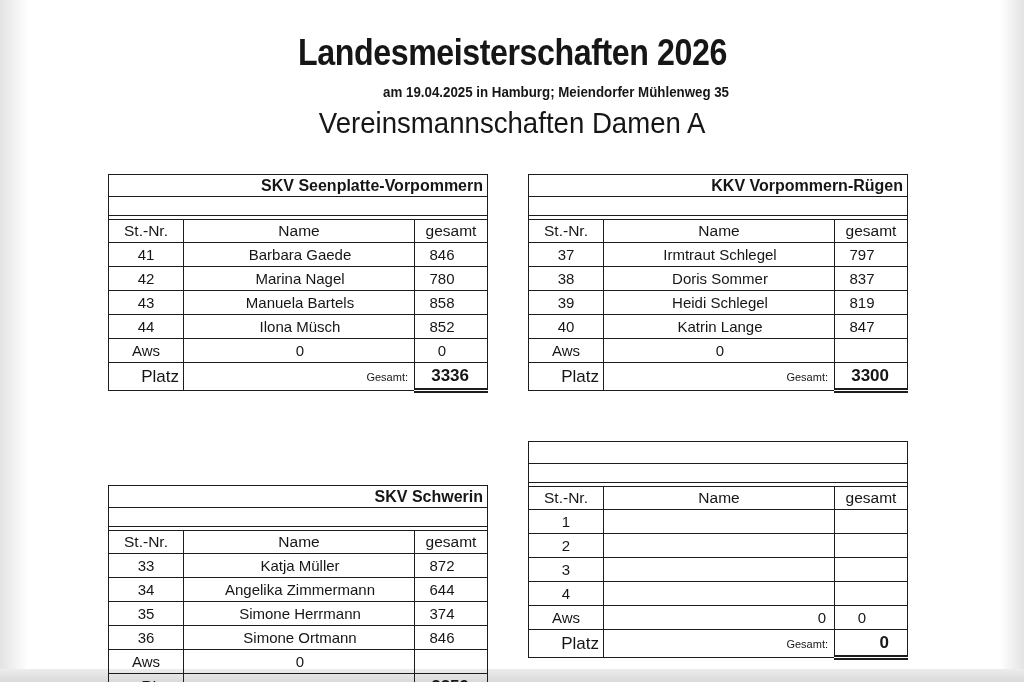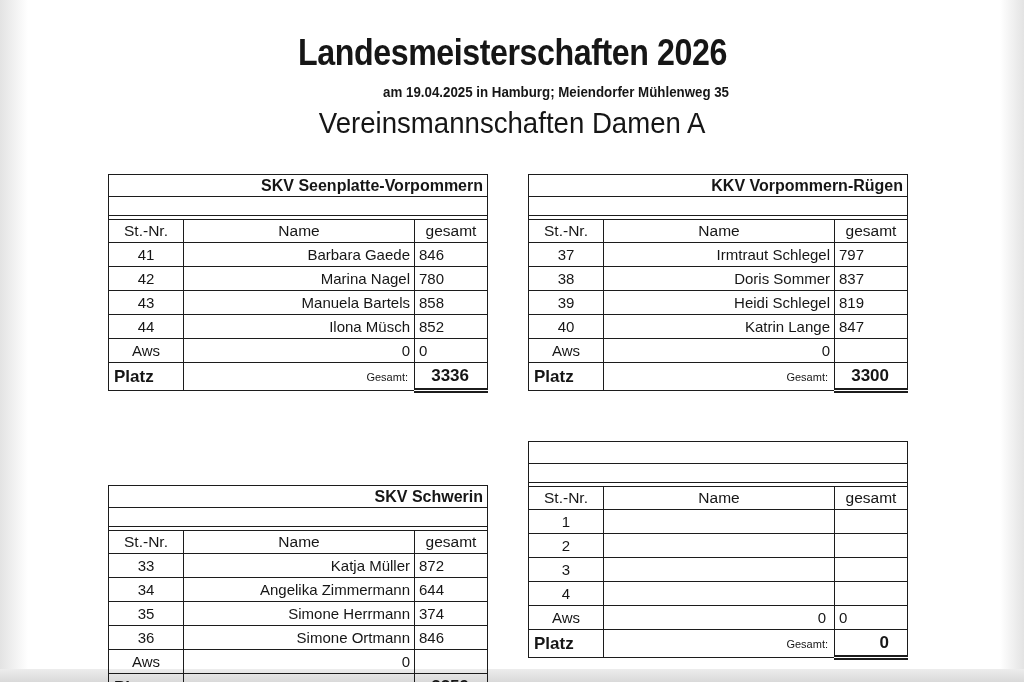--- a/index.html
+++ b/index.html
@@ -50,25 +50,25 @@
     padding: 0 4px;
     overflow: hidden;
     white-space: nowrap;
   }
   tr.club-row td  { height: 21px; font-weight: bold; font-size: 16px; text-align: right; }
   tr.empty-row td { height: 18px; }
   tr.spacer-row td{ height: 3px; padding: 0; }
   tr.head-row td  { height: 22px; text-align: center; font-size: 15.5px; }
   tr.data-row td  { height: 23px; }
   td.c-nr    { text-align: center; }
-  td.c-name  { text-align: right;  padding-left: 6px; }
-  td.c-score { text-align: left; padding-right: 22px; }
+  td.c-name  { text-align: center;  padding-left: 6px; }
+  td.c-score { text-align: center; padding-right: 22px; }
   td.c-name.right { text-align: right; padding-right: 8px; }
   tr.platz-row td { height: 25px; }
-  td.platz-label  { font-weight: bold; font-size: 17px; text-align: left; padding-left: 5px; }
+  td.platz-label  { font-weight: normal; font-size: 17px; text-align: right; padding-left: 5px; }
   td.gesamt-label { text-align: right; font-size: 11px; padding-right: 6px; }
   td.total-score  { font-weight: bold; font-size: 17px; text-align: right; padding-right: 18px;
                     border-bottom: 5px double #1c1c1c; }
 </style>
 </head>
 <body>
 
 <div class="edge-left"></div>
 <div class="edge-right"></div>
 <div class="edge-bottom"></div>

